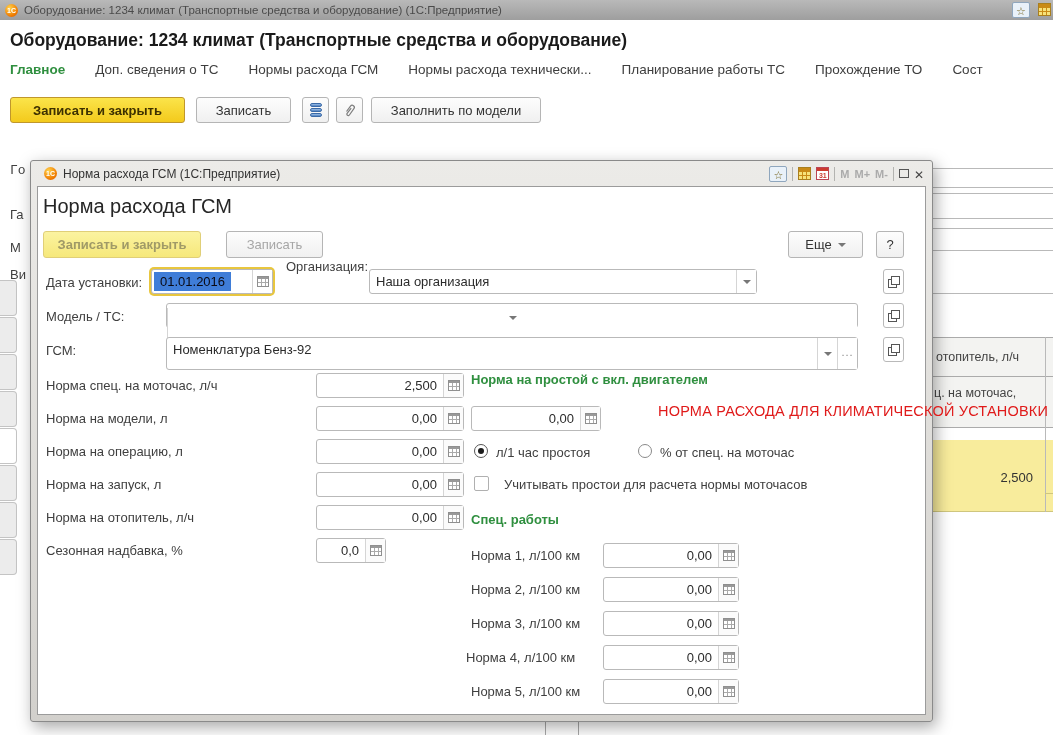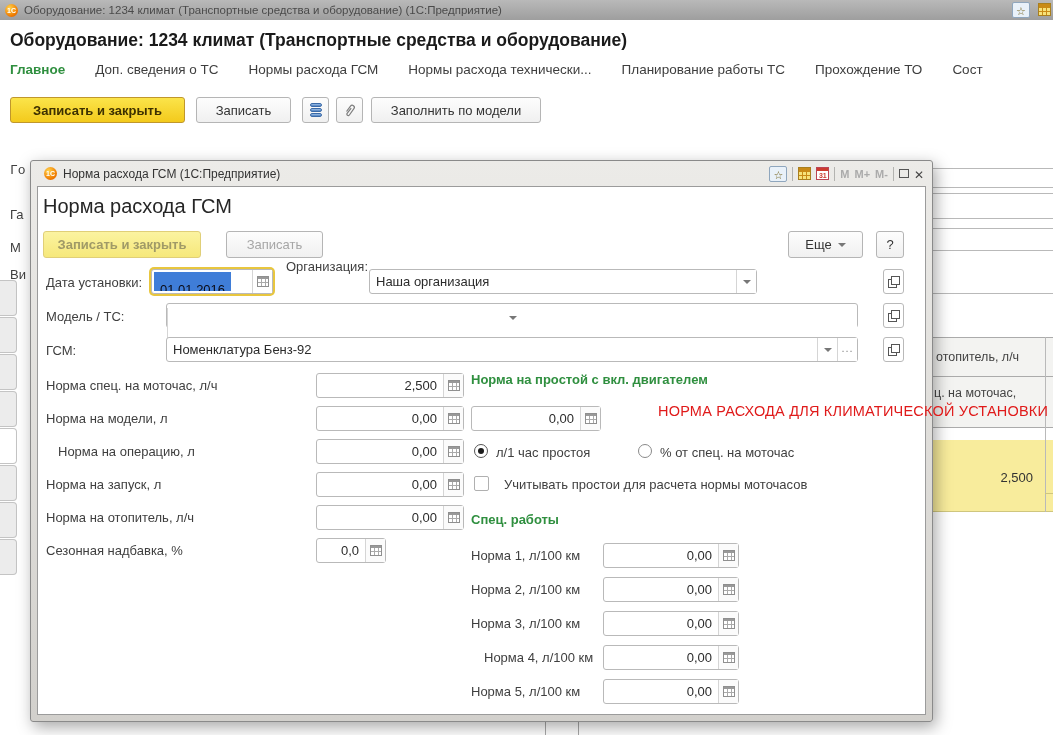--- a/index.html
+++ b/index.html
@@ -217,21 +217,21 @@
       <div class="abs btn btn-yellow-pale" style="left:5px; top:44px; width:158px; height:27px;">Записать и закрыть</div>
       <div class="abs btn btn-disabled" style="left:188px; top:44px; width:97px; height:27px;">Записать</div>
       <div class="abs btn" style="left:750px; top:44px; width:75px; height:27px;">
         <span>Еще</span>
         <span class="dd-arrow"></span>
       </div>
       <div class="abs btn" style="left:838px; top:44px; width:28px; height:27px;">?</div>
 
       <div class="abs lbl" style="left:8px; top:88px;">Дата установки:</div>
       <div class="abs inpgrp focus-yellow" style="left:113px; top:82px; width:122px; height:25px;">
-        <span class="inpval sel-blue" style="flex:0 0 auto; margin:2px 0 2px 2px; padding-top:10px;">01.01.2016</span>
+        <span class="inpval sel-blue" style="flex:0 0 auto; margin:2px 0 2px 2px; padding-top:2px;">01.01.2016</span>
         <span style="flex:1"></span>
         <span class="seg seg-plain">
           <span class="mini-calc"></span>
         </span>
       </div>
       <div class="abs lbl" style="left:248px; top:72px;">Организация:</div>
       <div class="abs inpgrp" style="left:331px; top:82px; width:388px; height:25px;">
         <span class="inpval">Наша организация</span>
         <span class="seg seg-plain">
           <span class="dd-arrow"></span>
@@ -249,21 +249,21 @@
         </span>
         <span class="seg seg-plain">
           <span class="ellipsis-txt">...</span>
         </span>
       </div>
       <div class="abs open-btn" style="left:845px; top:116px; width:21px; height:25px;">
         <span class="open-ic"></span>
       </div>
 
       <div class="abs lbl" style="left:8px; top:156px;">ГСМ:</div>
-      <div class="abs inpgrp" style="left:128px; top:150px; width:692px; height:25px;">
+      <div class="abs inpgrp" style="left:128px; top:150px; width:692px; height:33px;">
         <span class="inpval">Номенклатура Бенз-92</span>
         <span class="seg seg-plain">
           <span class="dd-arrow"></span>
         </span>
         <span class="seg seg-plain">
           <span class="ellipsis-txt">...</span>
         </span>
       </div>
       <div class="abs open-btn" style="left:845px; top:150px; width:21px; height:25px;">
         <span class="open-ic"></span>
@@ -276,21 +276,21 @@
             <span class="mini-calc"></span>
           </span>
       </div>
       <div class="abs lbl" style="left:8px; top:224px;">Норма на модели, л</div>
       <div class="abs inpgrp" style="left:278px; top:219px; width:148px; height:25px;">
         <span class="inpval num">0,00</span>
         <span class="seg">
             <span class="mini-calc"></span>
           </span>
       </div>
-      <div class="abs lbl" style="left:20px; top:257px;text-align:right;">Норма на операцию, л</div>
+      <div class="abs lbl" style="left:8px; top:257px;text-align:right;">Норма на операцию, л</div>
       <div class="abs inpgrp" style="left:278px; top:252px; width:148px; height:25px;">
         <span class="inpval num">0,00</span>
         <span class="seg">
             <span class="mini-calc"></span>
           </span>
       </div>
       <div class="abs lbl" style="left:8px; top:290px;">Норма на запуск, л</div>
       <div class="abs inpgrp" style="left:278px; top:285px; width:148px; height:25px;">
         <span class="inpval num">0,00</span>
         <span class="seg">
@@ -344,21 +344,21 @@
             <span class="mini-calc"></span>
           </span>
       </div>
       <div class="abs lbl" style="left:433px; top:429px;">Норма 3, л/100 км</div>
       <div class="abs inpgrp" style="left:565px; top:424px; width:136px; height:25px;">
         <span class="inpval num">0,00</span>
         <span class="seg">
             <span class="mini-calc"></span>
           </span>
       </div>
-      <div class="abs lbl" style="left:446px; top:463px;">Норма 4, л/100 км</div>
+      <div class="abs lbl" style="left:428px; top:463px;">Норма 4, л/100 км</div>
       <div class="abs inpgrp" style="left:565px; top:458px; width:136px; height:25px;">
         <span class="inpval num">0,00</span>
         <span class="seg">
             <span class="mini-calc"></span>
           </span>
       </div>
       <div class="abs lbl" style="left:433px; top:497px;">Норма 5, л/100 км</div>
       <div class="abs inpgrp" style="left:565px; top:492px; width:136px; height:25px;">
         <span class="inpval num">0,00</span>
         <span class="seg">

